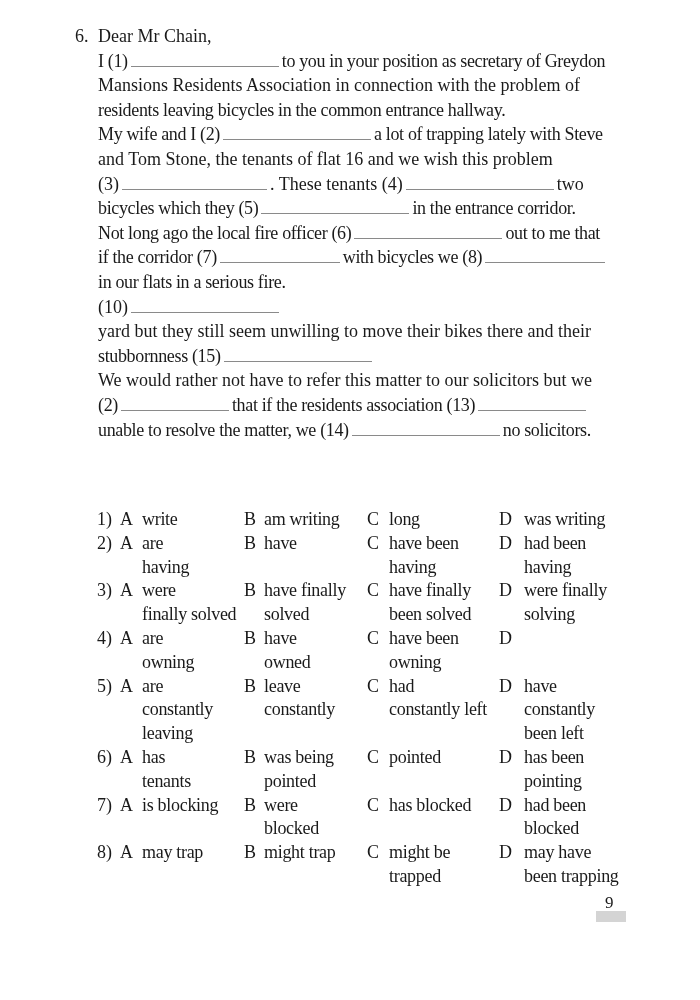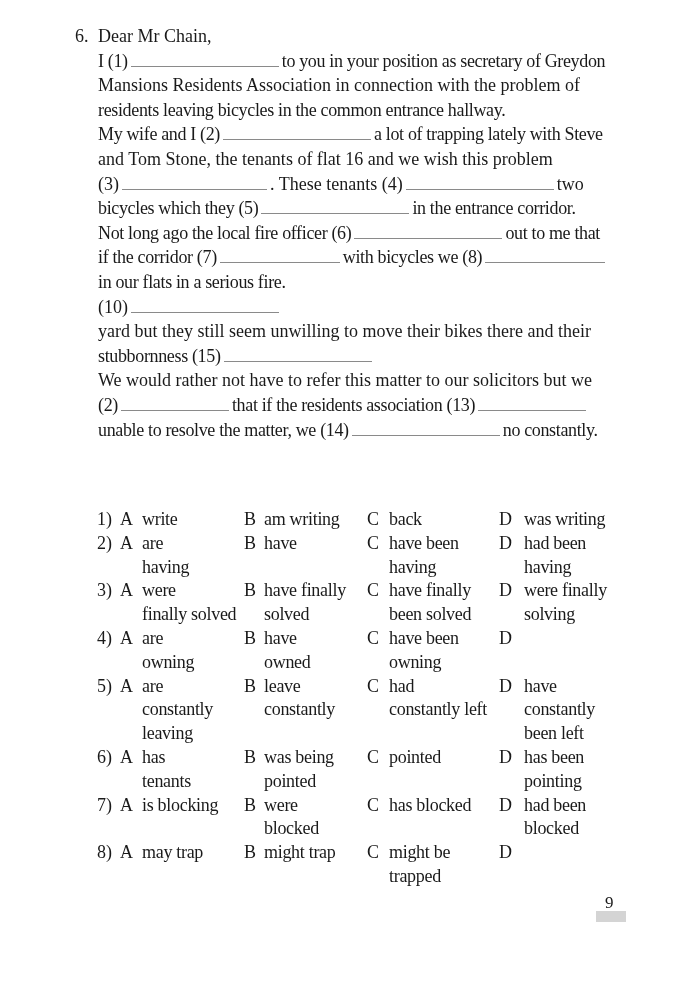--- a/index.html
+++ b/index.html
@@ -91,34 +91,34 @@
         </div>
         <div class="line">
           <span class="seg tight">(2)</span>
           <span class="blank" style="width: 108px;"></span>
           <span class="seg tight">that if the residents association (13)</span>
           <span class="blank" style="width: 108px;"></span>
         </div>
         <div class="line">
           <span class="seg tight">unable to resolve the matter, we (14)</span>
           <span class="blank" style="width: 148px;"></span>
-          <span class="seg tight">no constantly.</span>
+          <span class="seg tight">no solicitors.</span>
         </div>
       </div>
   </div>
 
   <div class="options" id="options">
       <div class="opt-row">
         <span>1)</span>
         <span>A</span>
         <span class="opt-text">write</span>
         <span>B</span>
         <span class="opt-text">am writing</span>
         <span>C</span>
-        <span class="opt-text">back</span>
+        <span class="opt-text">long</span>
         <span>D</span>
         <span class="opt-text">was writing</span>
       </div>
       <div class="opt-row">
         <span>2)</span>
         <span>A</span>
         <span class="opt-text">are
 having</span>
         <span>B</span>
         <span class="opt-text">have</span>
@@ -204,18 +204,20 @@
       <div class="opt-row">
         <span>8)</span>
         <span>A</span>
         <span class="opt-text">may trap</span>
         <span>B</span>
         <span class="opt-text">might trap</span>
         <span>C</span>
         <span class="opt-text">might be
 trapped</span>
         <span>D</span>
+        <span class="opt-text">may have
+been trapping</span>
       </div>
     </div>
 
   <div class="page-num">9</div>
   <div class="page-bar"></div>
 </div>
 
 </body></html>

